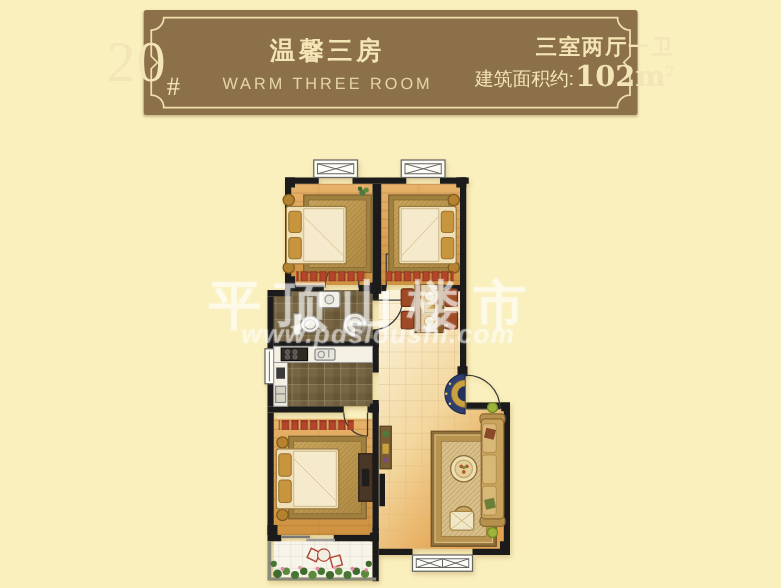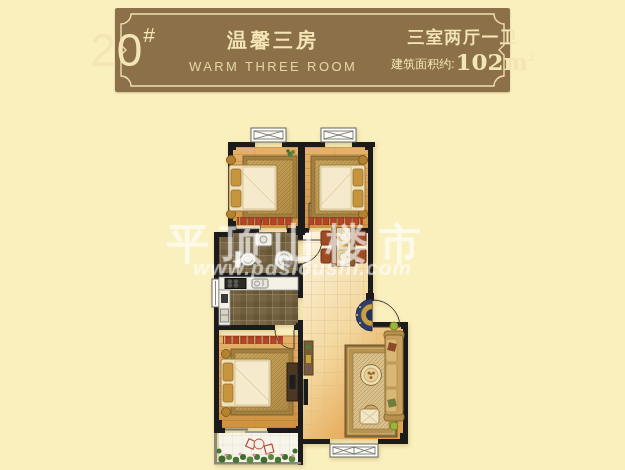--- a/index.html
+++ b/index.html
@@ -12,31 +12,31 @@
   .plaque{
     position:absolute;left:115px;top:8px;width:395px;height:84px;
     background:#8C7049;border-radius:2px;
     box-shadow:0 1px 2px rgba(120,90,40,.35);
   }
   .plaque-border{position:absolute;left:0;top:0;}
   .plaque-content{
     position:absolute;inset:0;display:flex;align-items:center;justify-content:center;
     gap:17px;color:#F3E5B6;padding:0 16px;
   }
-  .unit{display:flex;align-items:flex-start;font-family:Liberation Sans, sans-serif;}
+  .unit{display:flex;align-items:flex-end;font-family:Liberation Serif, serif;}
   .unit-num{font-size:46px;line-height:60px;font-weight:400;letter-spacing:1px;}
   .unit-hash{font-size:21px;line-height:21px;margin-top:4px;}
   .vdiv{width:1px;height:46px;background:rgba(243,229,182,.55);}
   .name-block{display:flex;flex-direction:column;align-items:center;}
   .name-cn{font-size:20px;font-weight:bold;letter-spacing:3px;white-space:nowrap;}
   .name-en{font-size:13px;letter-spacing:2.4px;margin-top:5px;opacity:.85;white-space:nowrap;}
-  .spec-block{display:flex;flex-direction:column;align-items:center;}
+  .spec-block{display:flex;flex-direction:column;align-items:flex-end;}
   .spec-cn{font-size:17px;font-weight:bold;letter-spacing:1.5px;white-space:nowrap;}
   .area-row{display:flex;align-items:flex-end;margin-top:1px;white-space:nowrap;}
-  .area-label{font-size:12px;line-height:20px;}
+  .area-label{font-size:15px;line-height:20px;}
   .area-value{font-family:"DejaVu Serif", serif;font-size:23px;line-height:24px;font-weight:bold;margin-left:1px;}
   .area-sup{font-family:"DejaVu Serif", serif;font-size:11px;line-height:11px;margin-bottom:11px;}
   
   .plan{
     position:absolute;left:195px;top:113px;
     filter:drop-shadow(1px 2px 2px rgba(165,125,55,.35));
   }
   
   .wm-title{
     position:absolute;left:167px;top:216px;width:292px;

